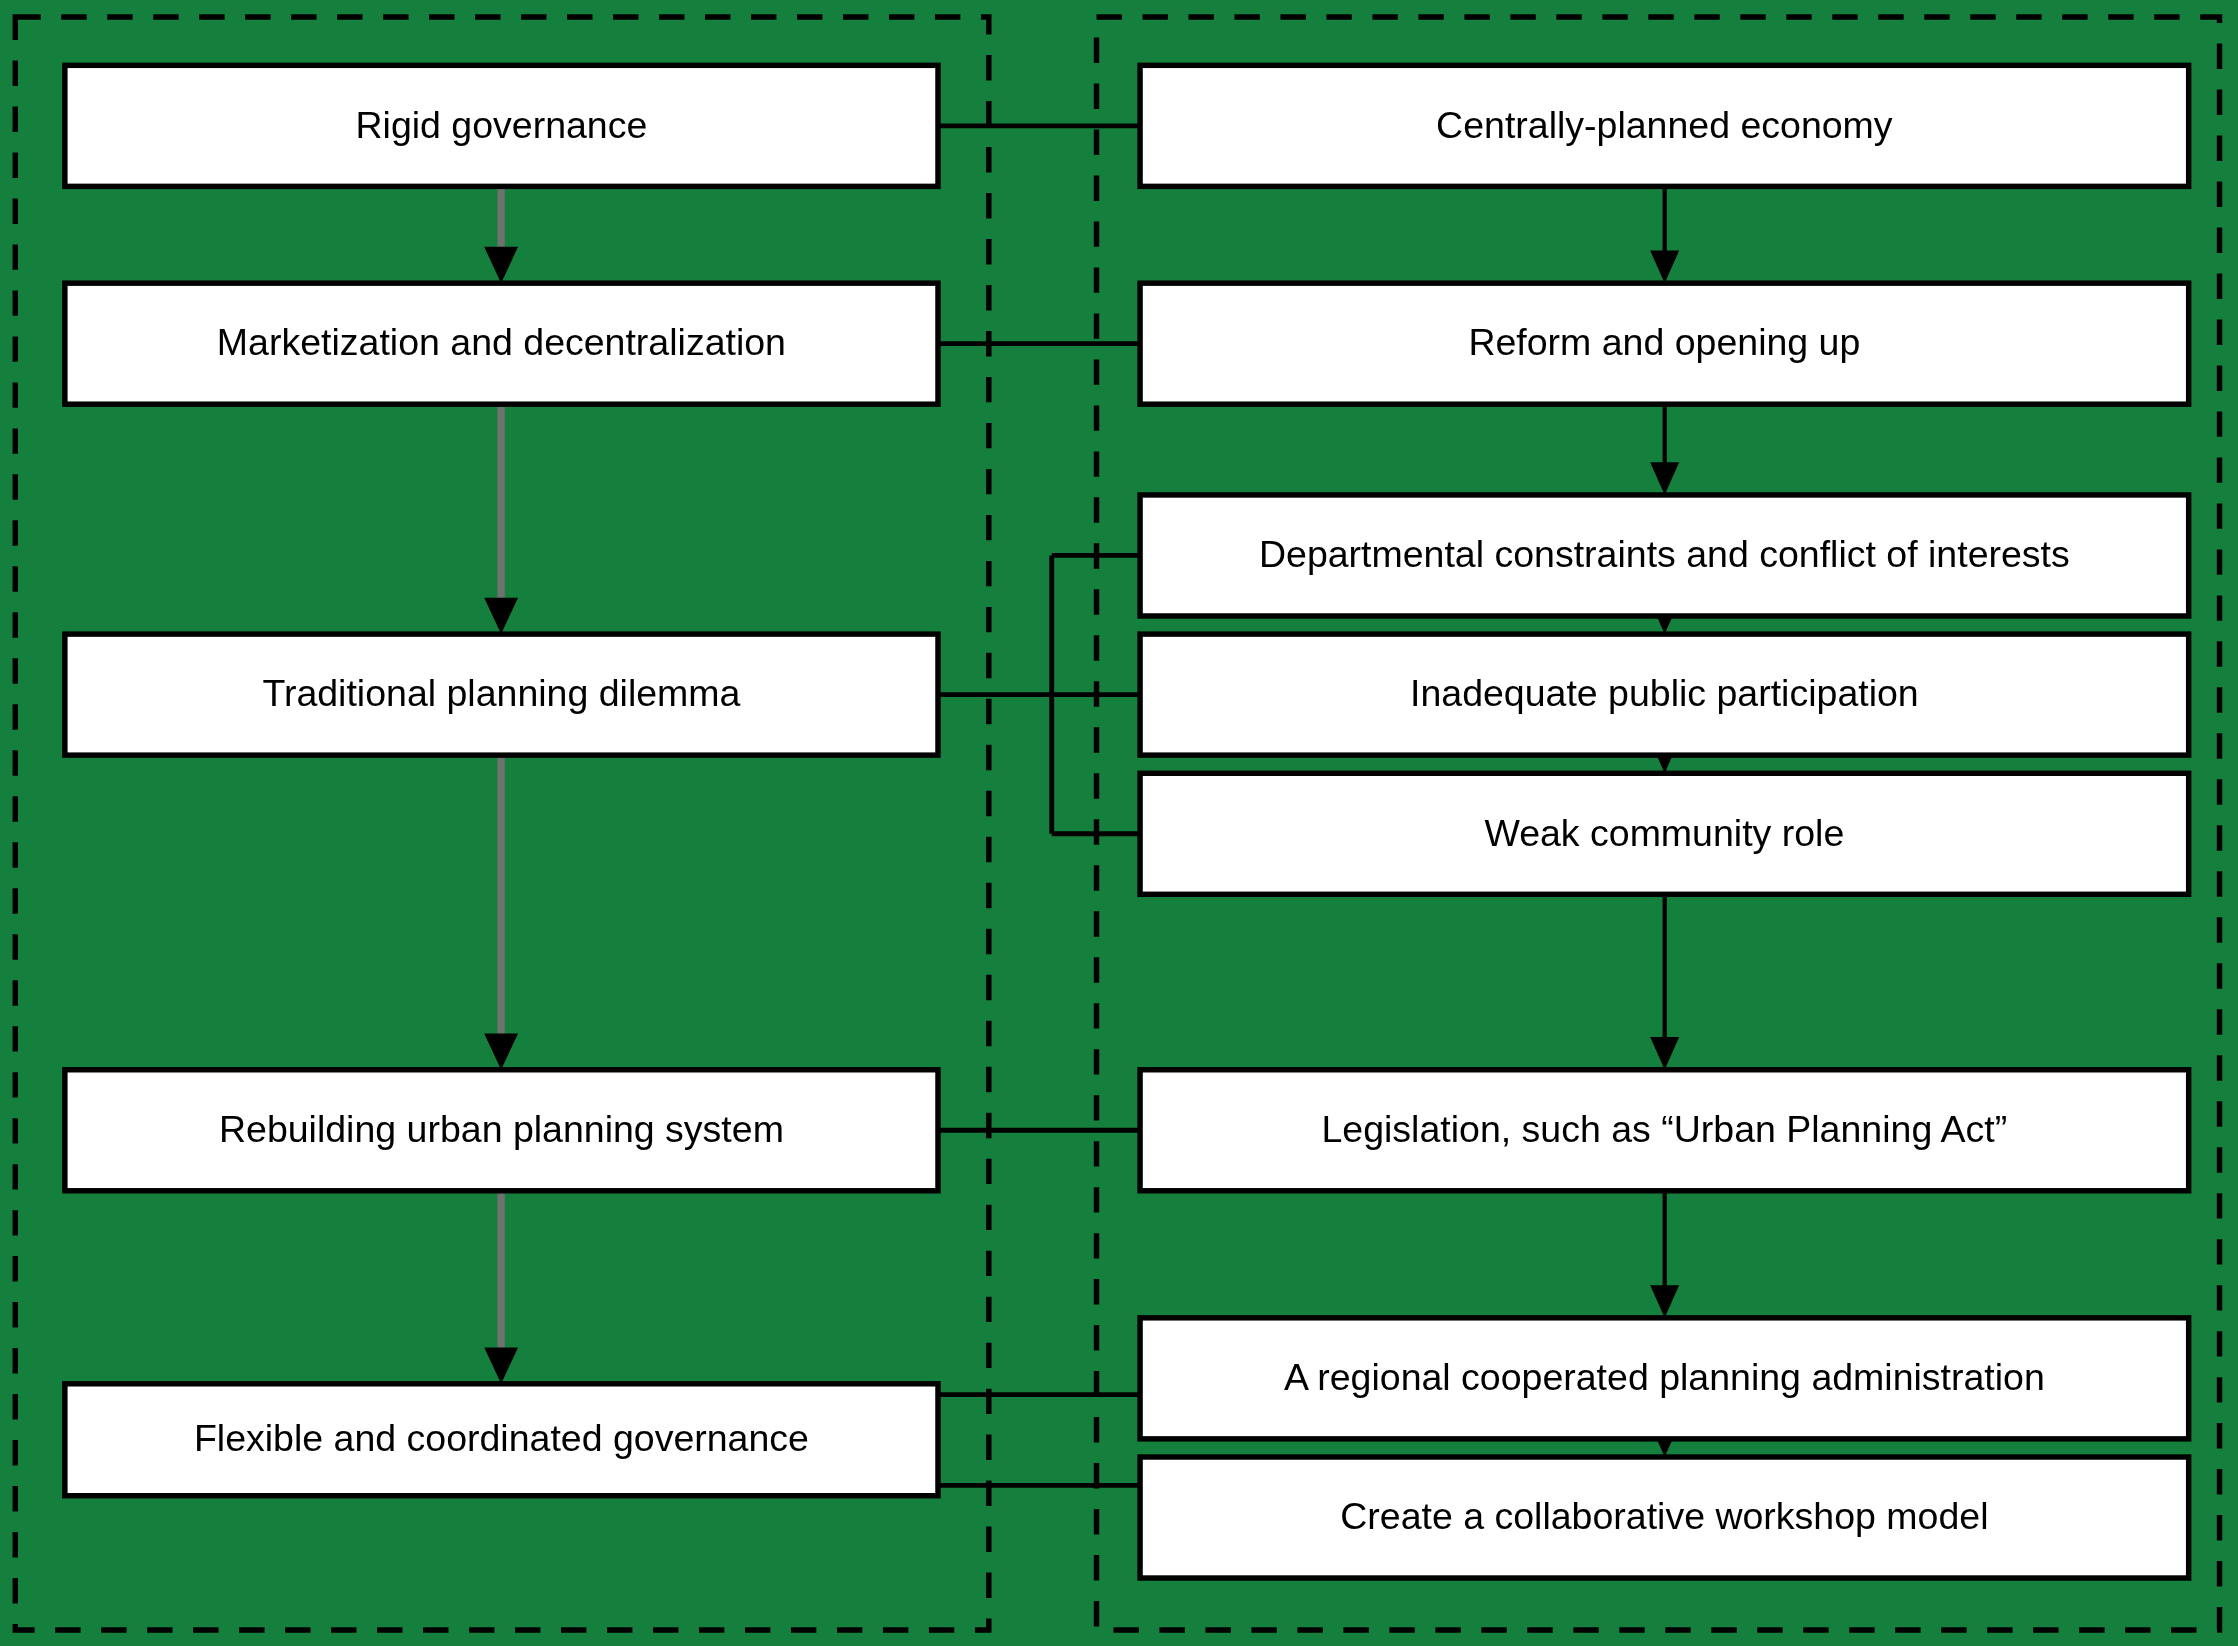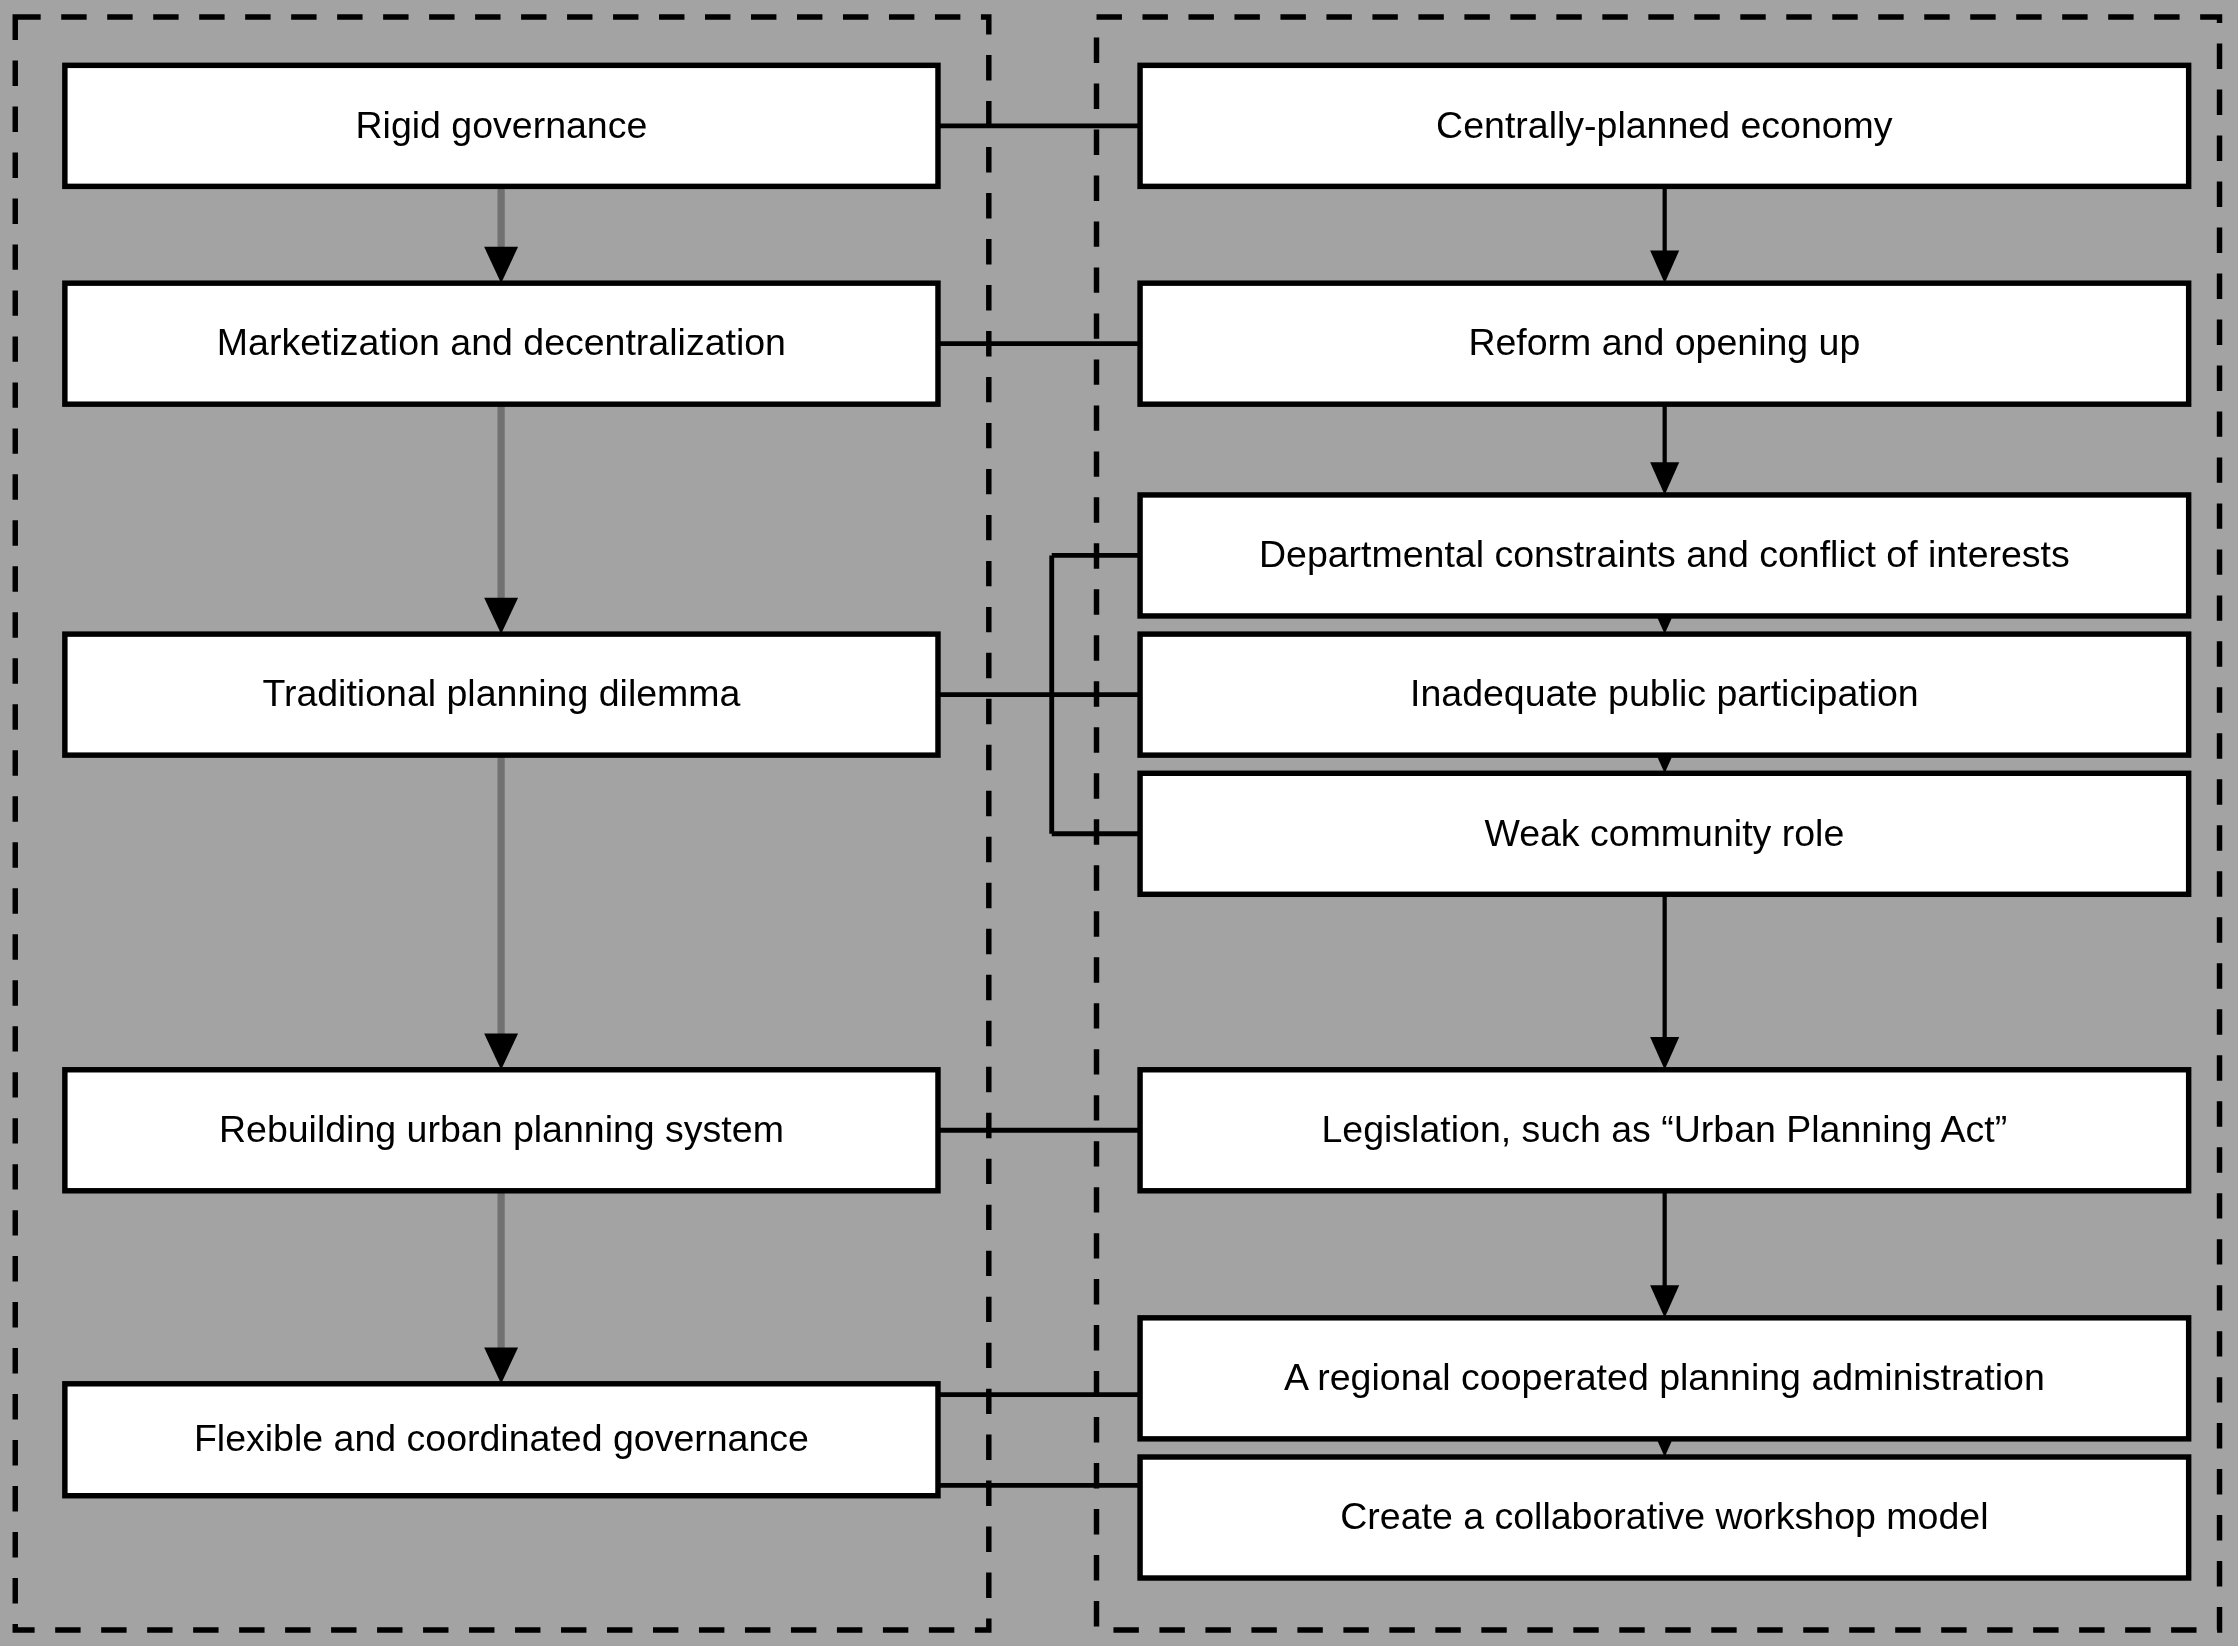--- a/index.html
+++ b/index.html
@@ -7,21 +7,21 @@
     padding: 0;
     background: #ffffff;
   }
   body {
     font-family: "Liberation Sans", sans-serif;
   }
   #diagram-root {
     position: relative;
     width: 2239px;
     height: 1647px;
-    background: #a3a3a3;
+    background: #15803d;
     overflow: hidden;
   }
   svg.layer {
     position: absolute;
     top: 0;
     left: 0;
     width: 2239px;
     height: 1647px;
   }
   .panel-border {

